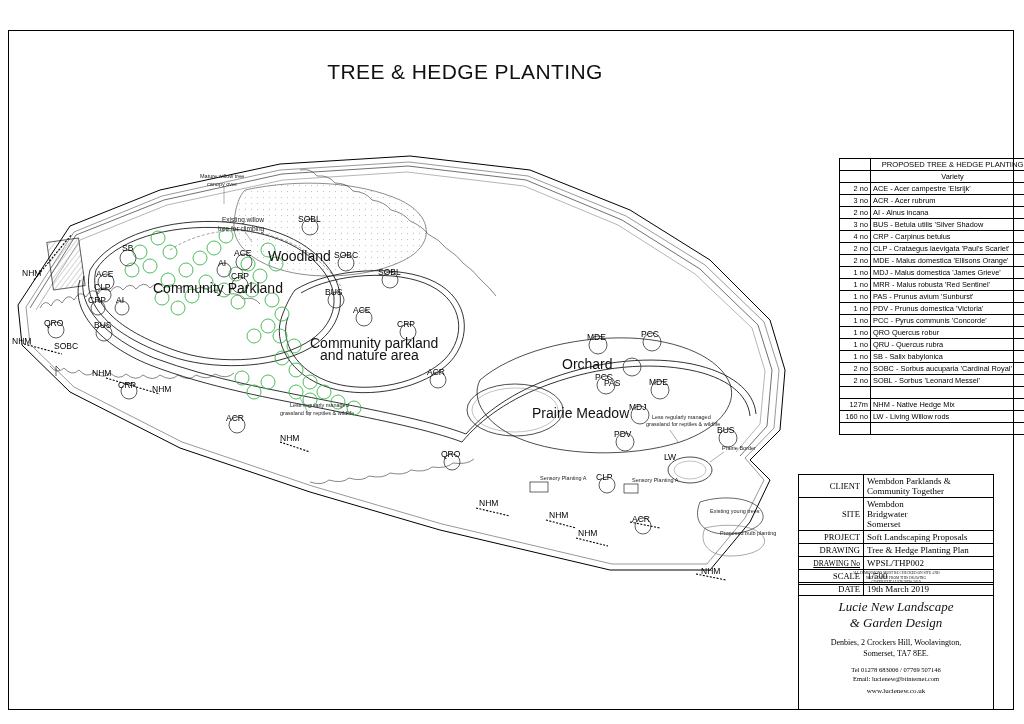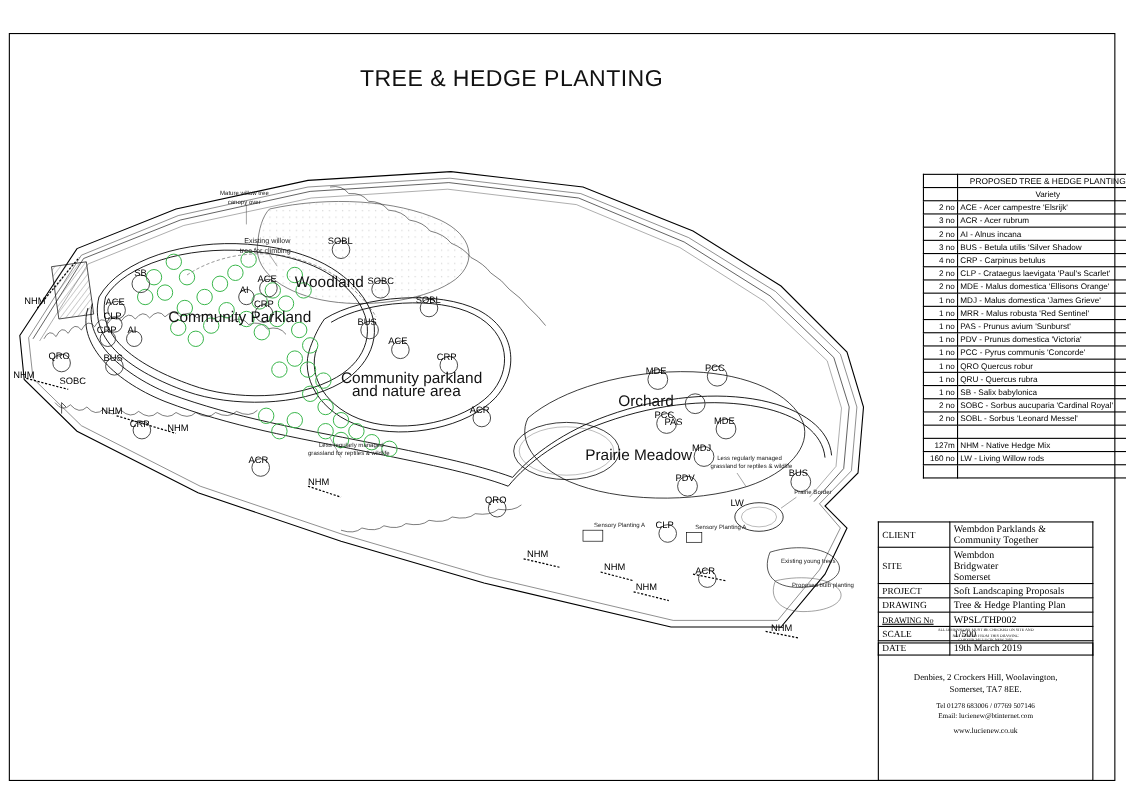--- a/index.html
+++ b/index.html
@@ -101,21 +101,21 @@
     font-family: "Liberation Serif", serif;
     font-size: 9px;
   }
   #titleblock td {
     border: 1px solid #000;
     padding: 1px 3px;
     vertical-align: middle;
   }
   #titleblock td.k {
     width: 58px;
-    text-align: left;
+    text-align: right;
     font-size: 8.5px;
   }
   #titleblock td.v {
     font-size: 9px;
   }
   #notes {
     position: absolute;
     left: 798px;
     top: 571px;
     width: 196px;
@@ -137,21 +137,21 @@
     font-family: "Liberation Serif", serif;
   }
   #logo .name {
     margin-top: 14px;
     font-size: 13px;
     font-style: italic;
     line-height: 16px;
     color: #111;
   }
   #logo .addr {
-    margin-top: 25px;
+    margin-top: 6px;
     font-size: 8px;
     line-height: 11px;
   }
   #logo .contact {
     margin-top: 6px;
     font-size: 6.5px;
     line-height: 9px;
   }
   #logo .web {
     margin-top: 4px;
@@ -556,20 +556,24 @@
         <td class="v">19th March 2019</td>
       </tr>
     </tbody>
   </table>
 
   <div id="notes" style="white-space:pre-line;">ALL DIMENSIONS MUST BE CHECKED ON SITE AND
 NOT SCALED FROM THIS DRAWING
 COPYRIGHT LUCIE NEW 2019</div>
 
   <div id="logo">
+    <div class="name">
+      <div>Lucie New Landscape</div>
+      <div>&amp; Garden Design</div>
+    </div>
     <div class="addr">
       <div>Denbies, 2 Crockers Hill, Woolavington,</div>
       <div>Somerset, TA7 8EE.</div>
     </div>
     <div class="contact">
       <div>Tel 01278 683006 / 07769 507146</div>
       <div>Email: lucienew@btinternet.com</div>
     </div>
     <div class="web">www.lucienew.co.uk</div>
   </div>

